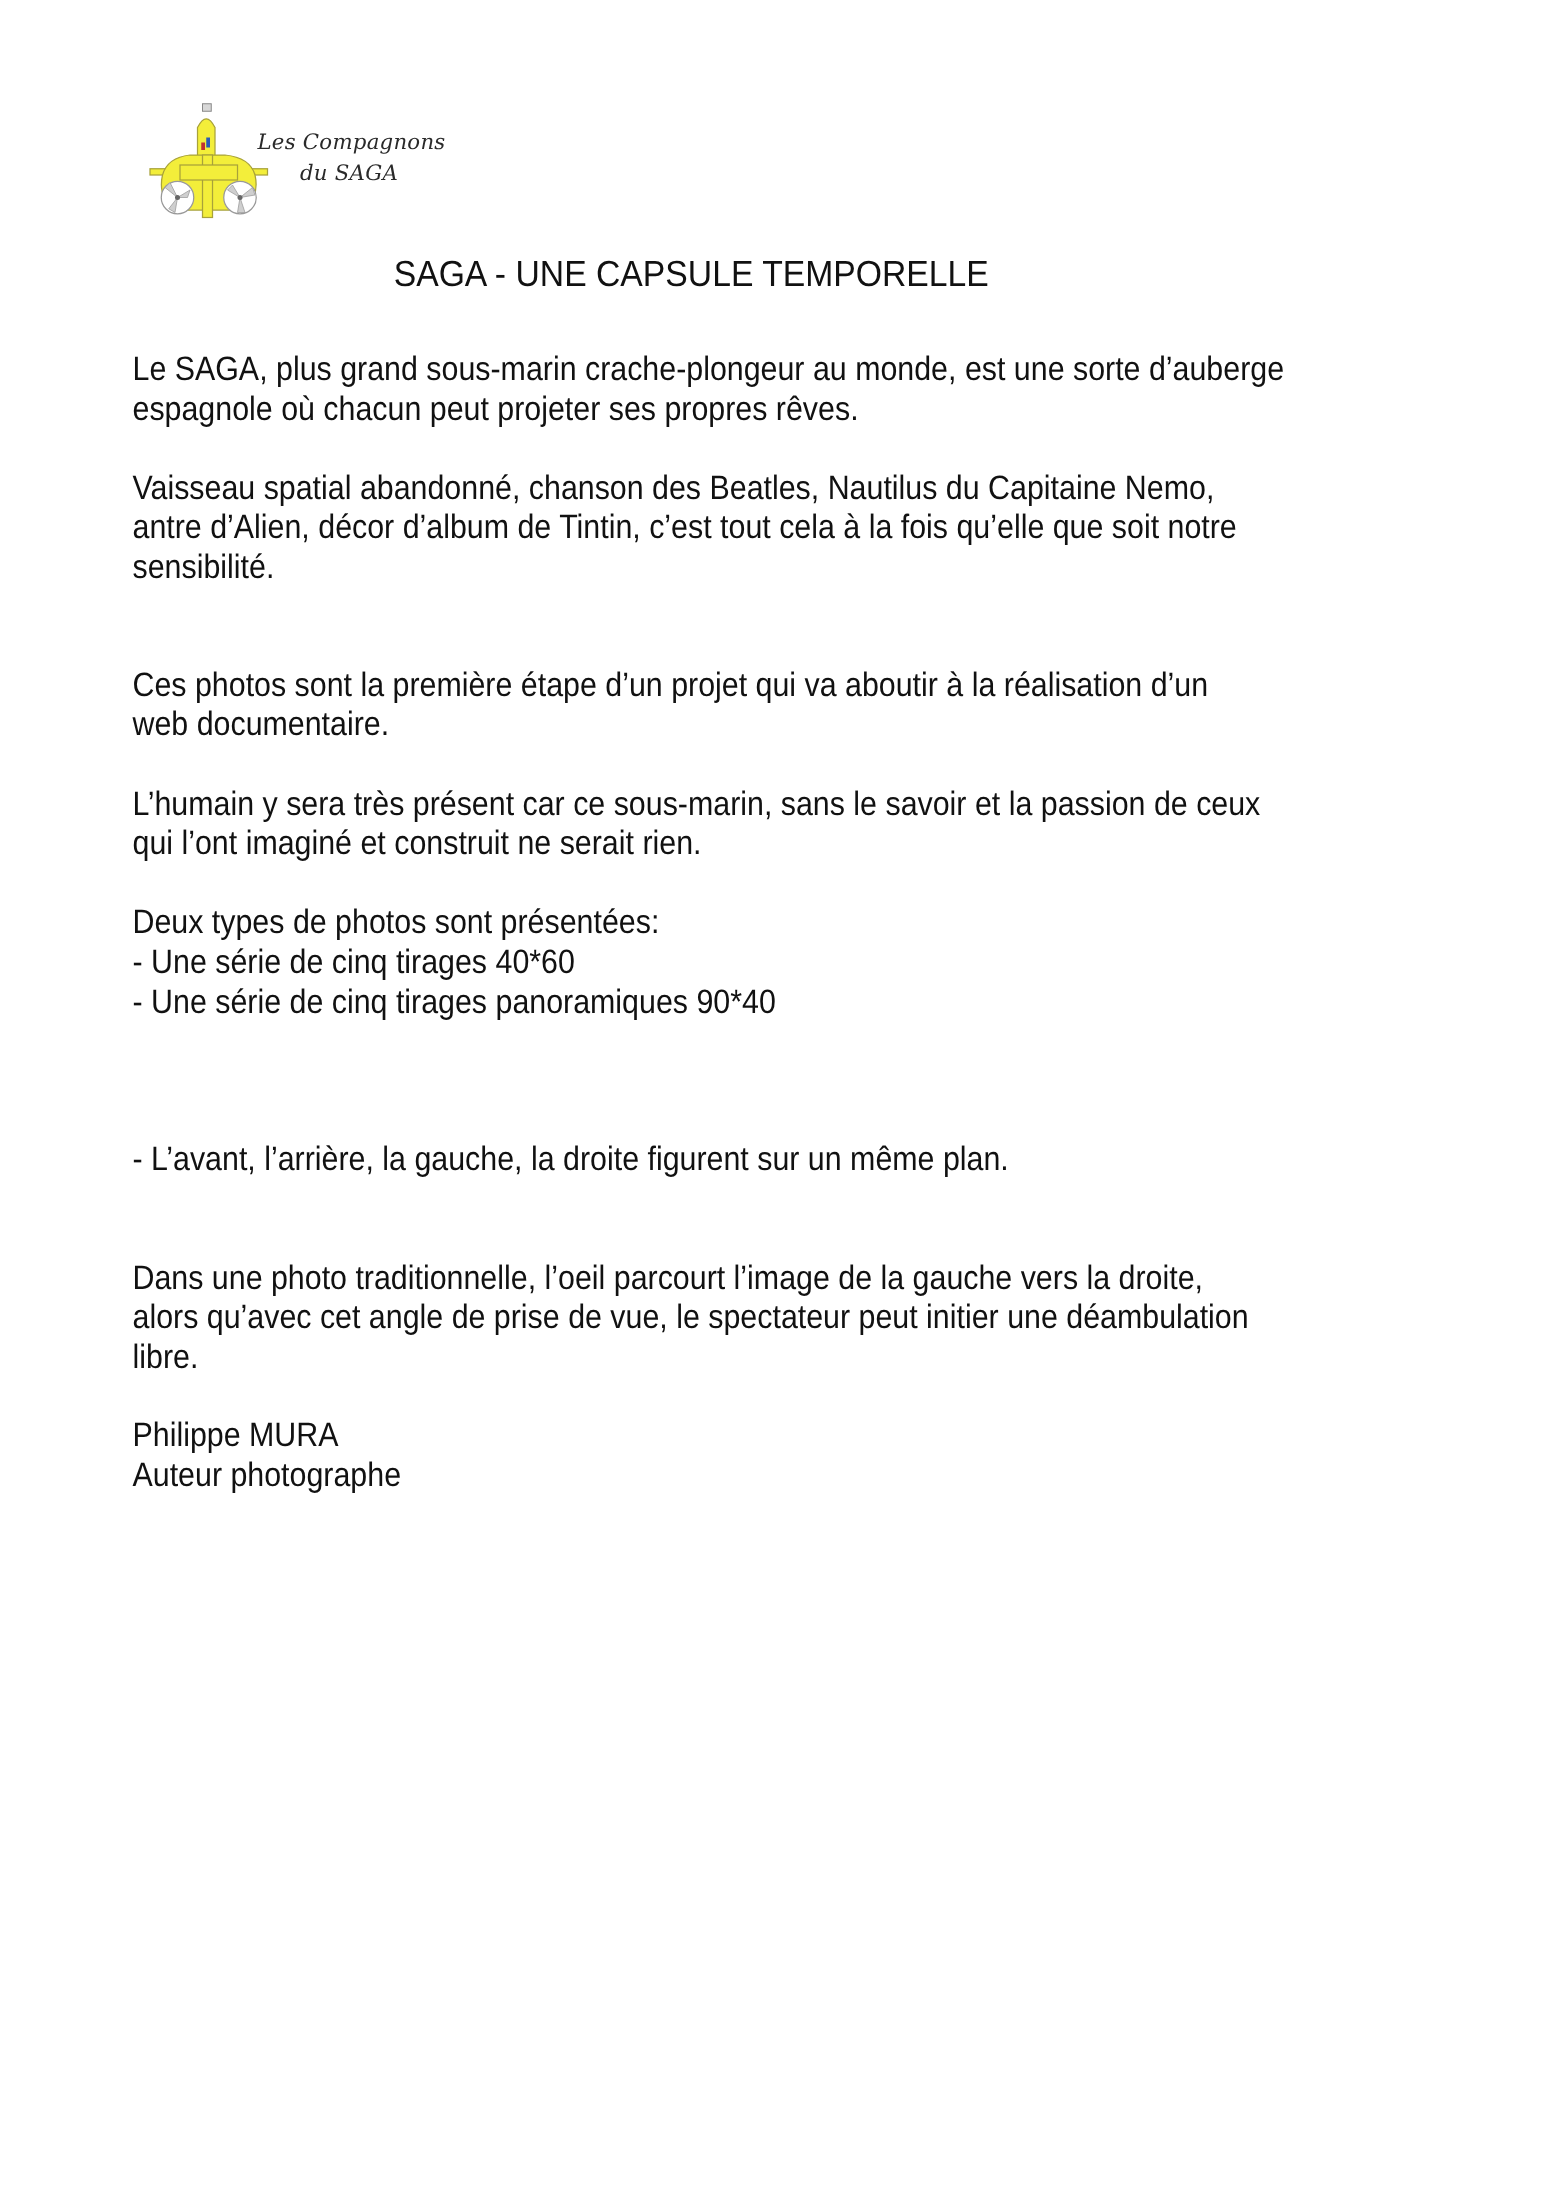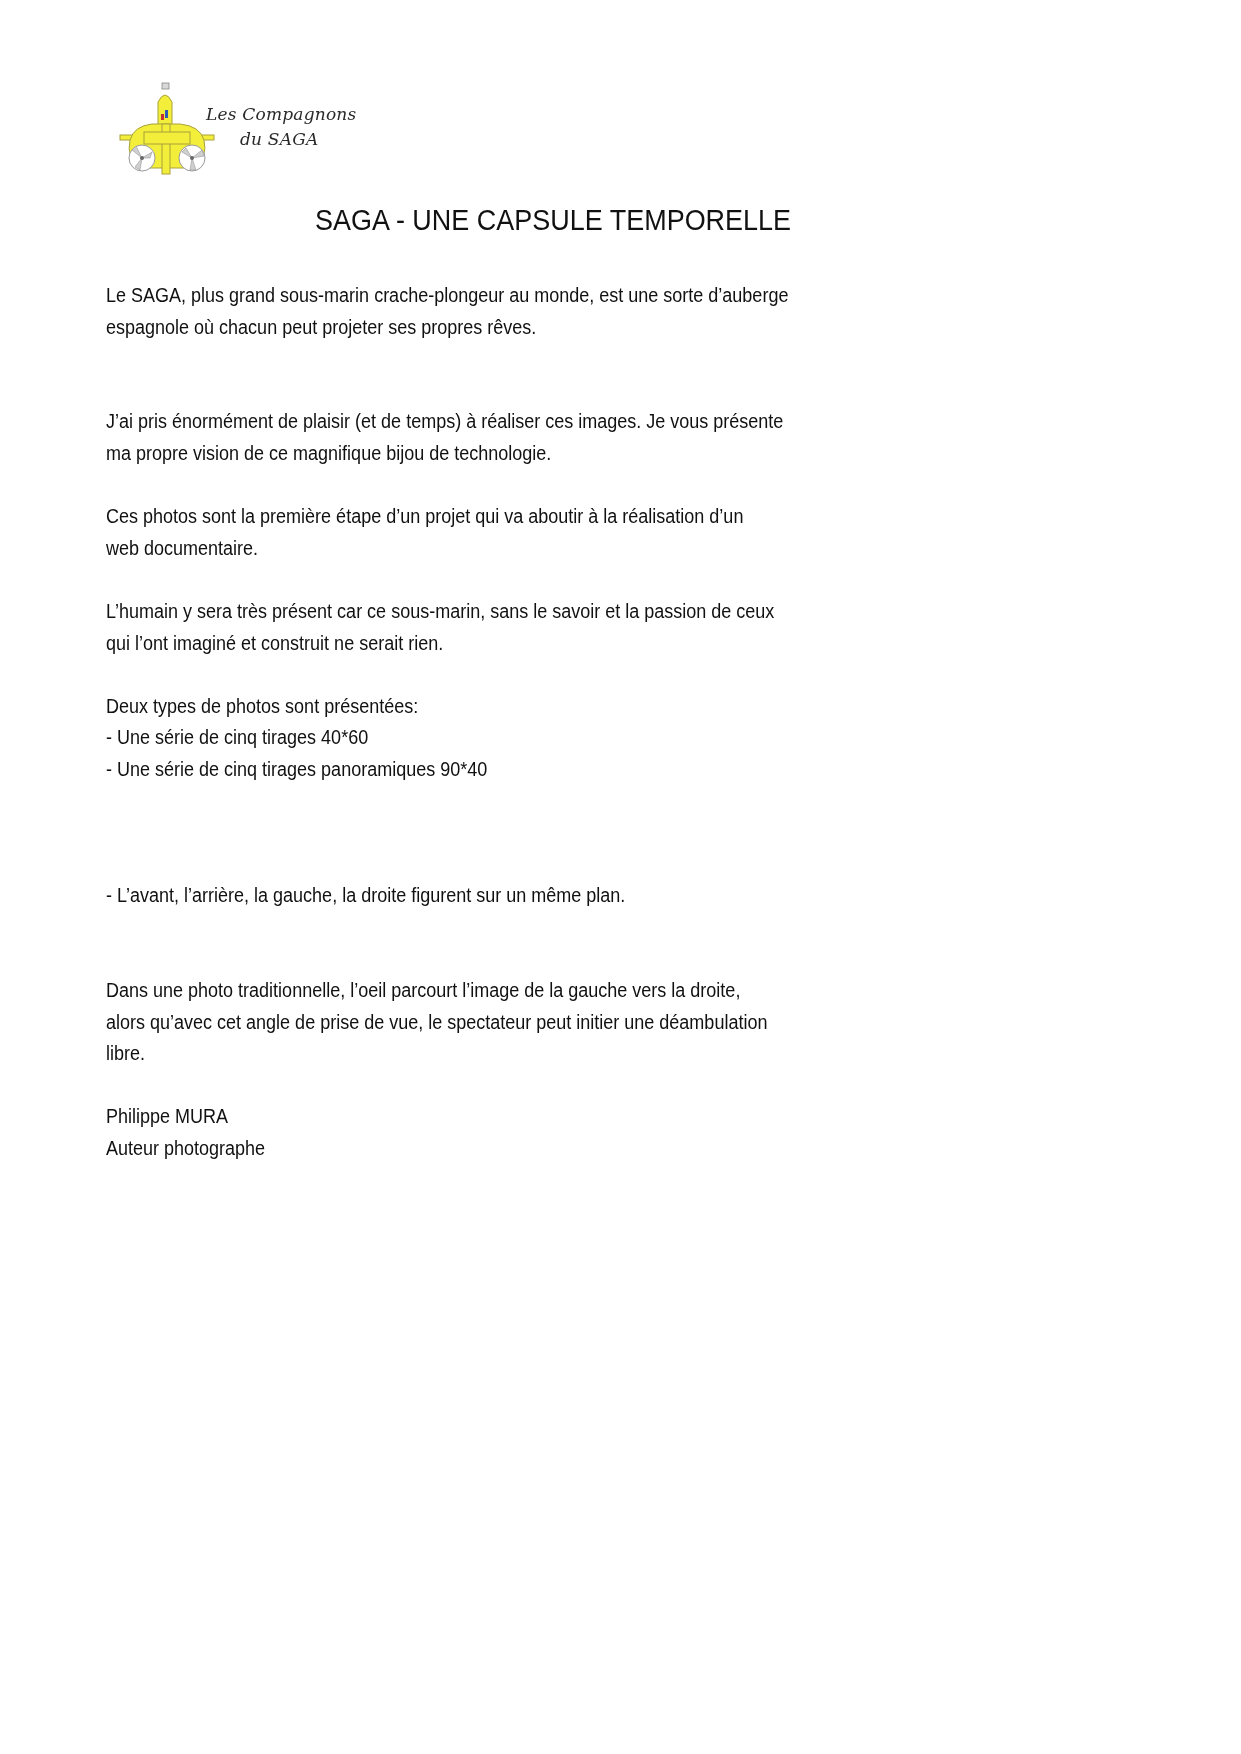--- a/index.html
+++ b/index.html
@@ -52,21 +52,21 @@
     color: #111111;
     letter-spacing: 0px;
     transform: scaleX(0.93);
     transform-origin: 553px 0;
   }
   .body-text {
     position: absolute;
     left: 106px;
     top: 280px;
     width: 1000px;
-    font-size: 20px;
+    font-size: 27px;
     line-height: 31.6px;
     color: #111111;
   }
   .line {
     display: block;
     white-space: nowrap;
     transform: scaleX(0.9);
     transform-origin: 0 0;
     height: 31.6px;
   }
@@ -108,25 +108,26 @@
 </div>
 
 <h1 class="title" style="margin:0;font-weight:normal;">SAGA - UNE CAPSULE TEMPORELLE</h1>
 
 <div class="body-text">
   <div>
     <span class="line">Le SAGA, plus grand sous-marin crache-plongeur au monde, est une sorte d’auberge</span>
     <span class="line">espagnole où chacun peut projeter ses propres rêves.</span>
   </div>
   <span class="gap"></span>
+  <div>
+    <span class="line">Vaisseau spatial abandonné, chanson des Beatles, Nautilus du Capitaine Nemo,</span>
+    <span class="line">antre d’Alien, décor d’album de Tintin, c’est tout cela à la fois qu’elle que soit notre</span>
+    <span class="line">sensibilité.</span>
+  </div>
   <span class="gap"></span>
-  <div>
-    <span class="line">J’ai pris énormément de plaisir (et de temps) à réaliser ces images. Je vous présente</span>
-    <span class="line">ma propre vision de ce magnifique bijou de technologie.</span>
-  </div>
   <span class="gap"></span>
   <div>
     <span class="line">Ces photos sont la première étape d’un projet qui va aboutir à la réalisation d’un</span>
     <span class="line">web documentaire.</span>
   </div>
   <span class="gap"></span>
   <div>
     <span class="line">L’humain y sera très présent car ce sous-marin, sans le savoir et la passion de ceux</span>
     <span class="line">qui l’ont imaginé et construit ne serait rien.</span>
   </div>

